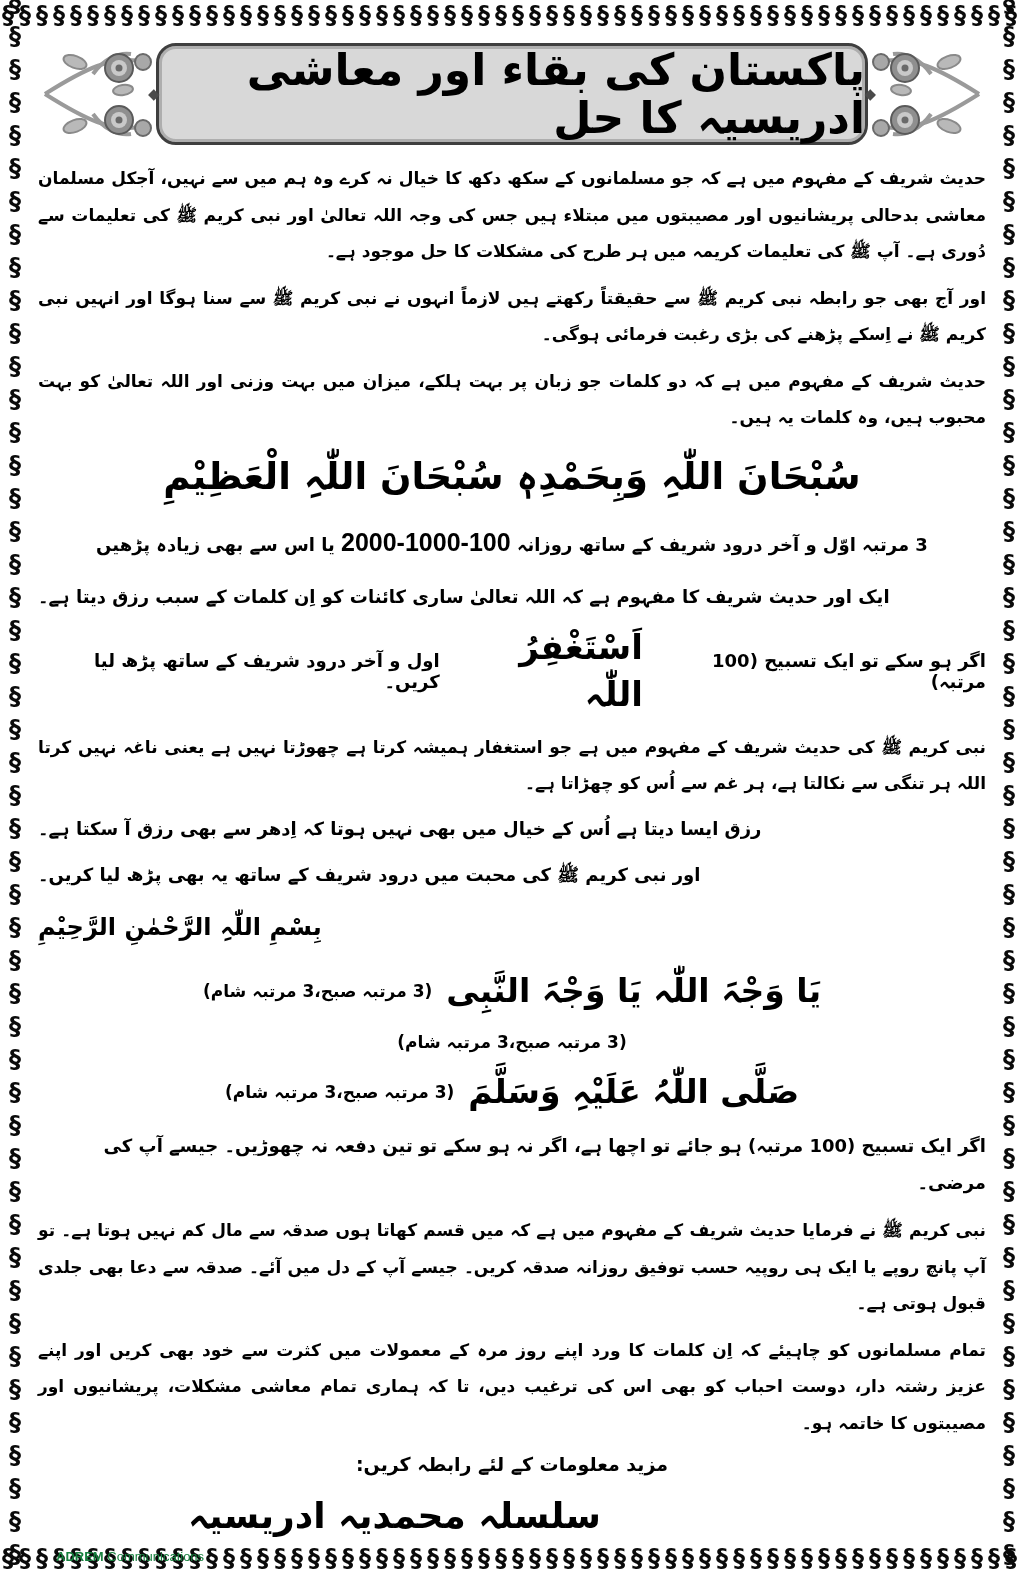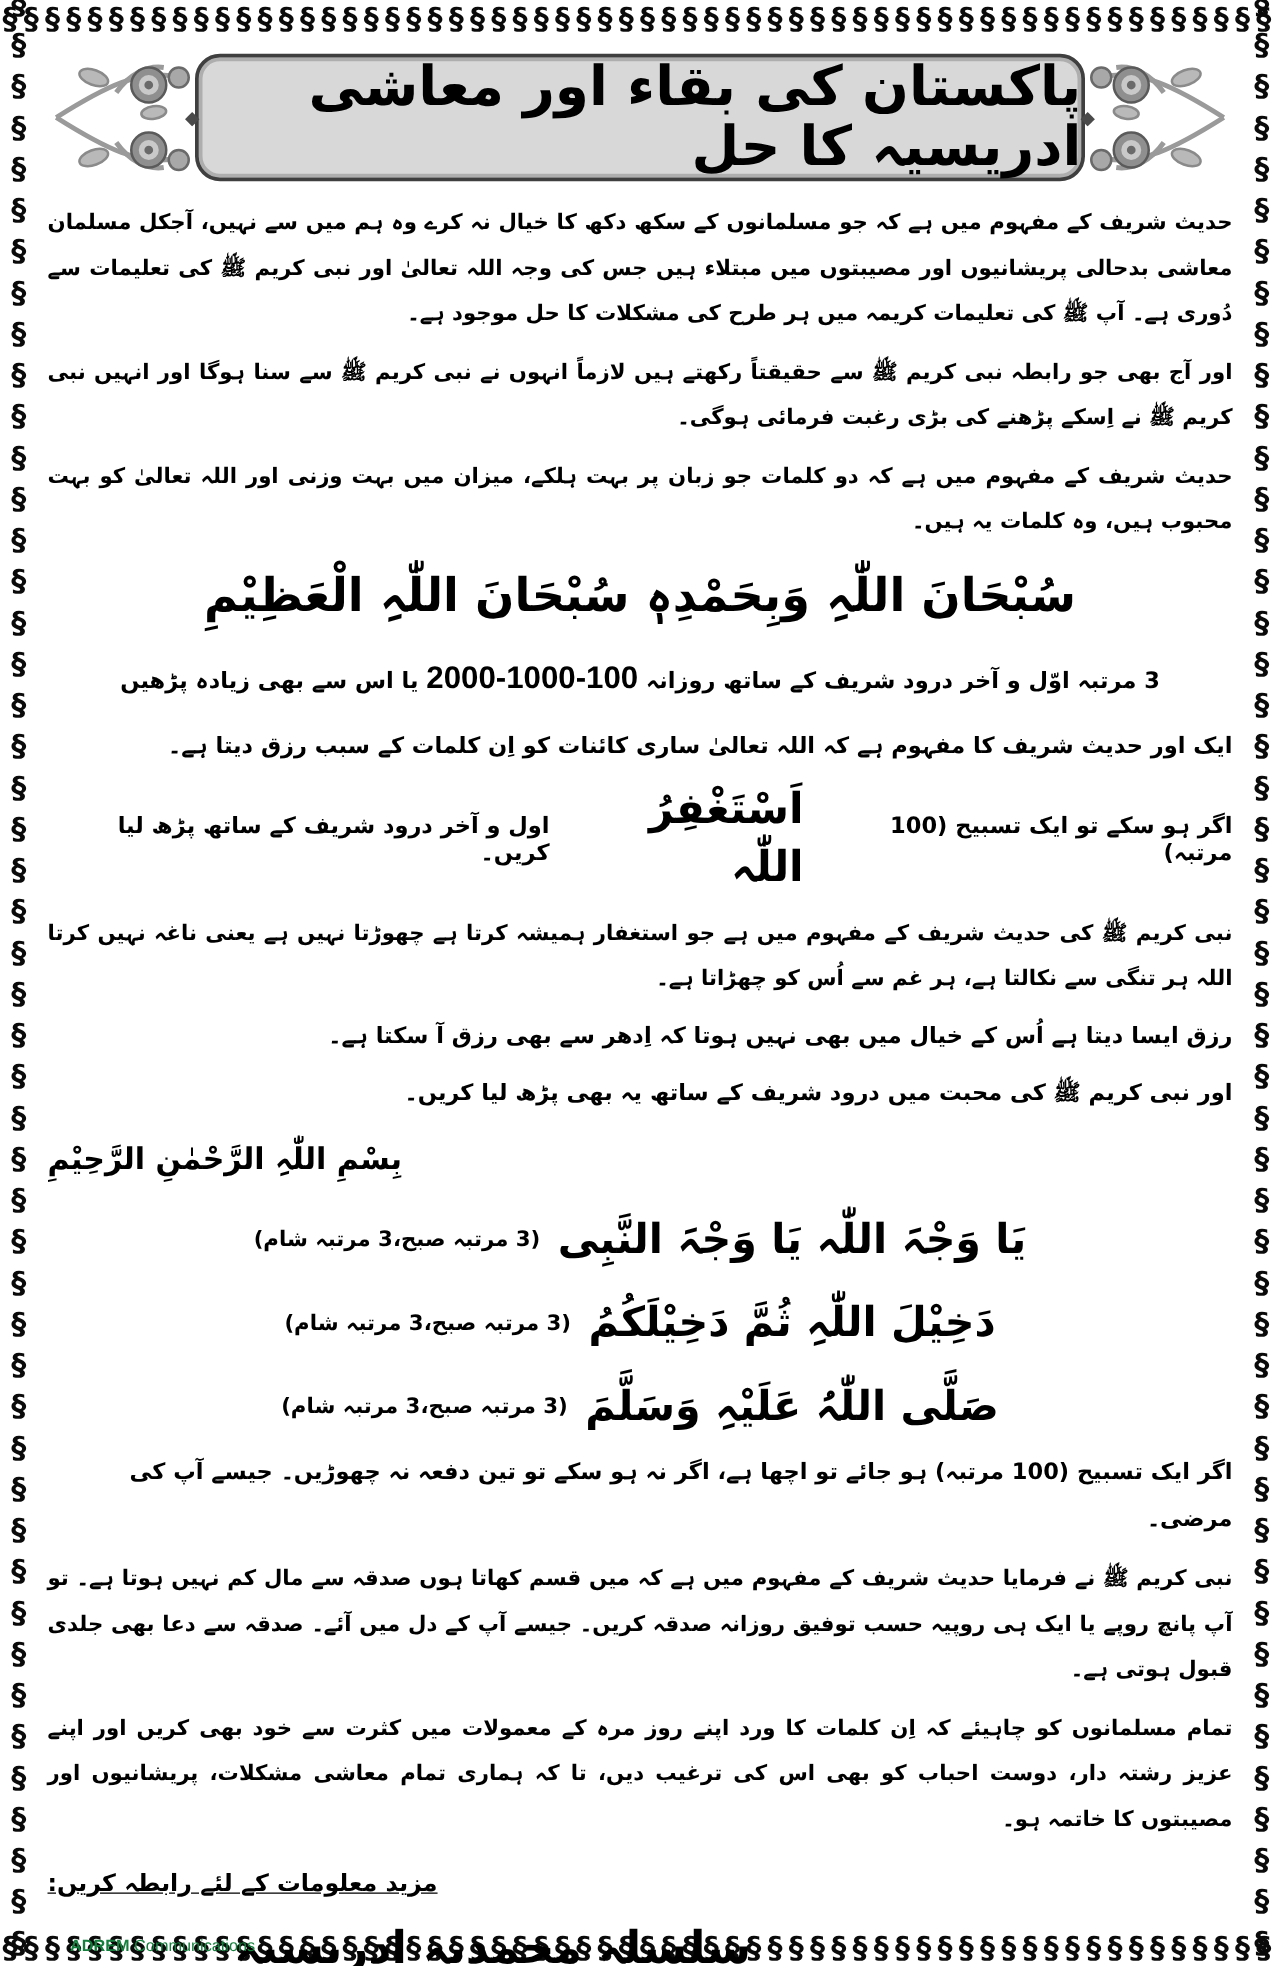--- a/index.html
+++ b/index.html
@@ -28,35 +28,35 @@
   .rose-wrap{width:118px;height:112px;flex:0 0 auto;display:flex;align-items:center;justify-content:center;}
   .banner{flex:1;height:96px;background:#d8d8d8;border:3px solid #3f3f3f;border-radius:20px;
     box-shadow:inset 0 0 0 3px #aeaeae;display:flex;align-items:center;justify-content:center;position:relative;}
   .banner .finial{position:absolute;top:50%;transform:translateY(-50%);font-size:15px;color:#4a4a4a;}
   .banner .finial.f-left{left:-11px;}
   .banner .finial.f-right{right:-11px;}
   .page-title{font-size:44px;line-height:1.1;letter-spacing:0px;}
 
   
   .para{font-size:17px;line-height:2.15;text-align:justify;margin-top:10px;}
-  .line-c{font-size:18px;line-height:2.1;text-align:right;margin-top:8px;}
+  .line-c{font-size:18px;line-height:2.1;text-align:left;margin-top:8px;}
   .line-r{font-size:18px;line-height:2.1;margin-top:8px;}
   .kalima{font-size:37px;line-height:1.7;text-align:center;margin-top:10px;}
   .dosage{font-size:18px;line-height:2.2;text-align:center;margin-top:6px;}
   .dosage .nums{font-size:25px;letter-spacing:1px;direction:ltr;unicode-bidi:isolate;font-family:"Liberation Sans",sans-serif;font-weight:bold;}
   .istighfar-line{display:flex;direction:rtl;align-items:center;justify-content:center;gap:12px;margin-top:8px;}
   .istighfar-line .small{font-size:18px;}
   .istighfar-line .big{font-size:34px;line-height:1.4;}
   .bismillah{font-size:24px;line-height:1.9;text-align:left;margin-top:12px;}
   .dua-row{display:flex;direction:rtl;align-items:center;justify-content:center;gap:14px;margin-top:14px;}
   .dua-text{font-size:33px;line-height:1.6;}
   .dua-times{font-size:17px;}
 
   
-  .more-info{font-size:19px;line-height:2;text-align:left;margin-top:14px;text-decoration:underline;}
+  .more-info{font-size:19px;line-height:2;text-align:center;margin-top:4px;}
   .org-name{font-size:36px;line-height:1.5;text-align:right;padding-left:0;padding-right:0;
     margin-top:6px;margin-left:150px;text-align:left;direction:rtl;}
   .org-name-inner{display:inline-block;}
 
   .adrem{position:absolute;left:18px;bottom:-30px;direction:ltr;
     font:13px/1.2 "Liberation Sans",sans-serif;color:#15803d;}
   .adrem b{font-weight:bold;}
 
   svg{display:block;}
 </style>
@@ -154,21 +154,20 @@
   <div class="line-c urdu">رزق ایسا دیتا ہے اُس کے خیال میں بھی نہیں ہوتا کہ اِدھر سے بھی رزق آ سکتا ہے۔</div>
   <div class="line-c urdu">اور نبی کریم ﷺ کی محبت میں درود شریف کے ساتھ یہ بھی پڑھ لیا کریں۔</div>
 
   <div class="bismillah urdu">بِسْمِ اللّٰہِ الرَّحْمٰنِ الرَّحِیْمِ</div>
 
   <div class="dua-row">
     <span class="dua-text urdu">یَا وَجْہَ اللّٰہ یَا وَجْہَ النَّبِی</span>
     <span class="dua-times urdu">(3 مرتبہ صبح،3 مرتبہ شام)</span>
   </div>
   <div class="dua-row">
-    <span class="dua-text urdu">دَخِیْلَ اللّٰہِ ثُمَّ دَخِیْلَکُمُ</span>
     <span class="dua-times urdu">(3 مرتبہ صبح،3 مرتبہ شام)</span>
   </div>
   <div class="dua-row">
     <span class="dua-text urdu">صَلَّی اللّٰہُ عَلَیْہِ وَسَلَّمَ</span>
     <span class="dua-times urdu">(3 مرتبہ صبح،3 مرتبہ شام)</span>
   </div>
 
   <div class="line-r urdu">اگر ایک تسبیح (100 مرتبہ) ہو جائے تو اچھا ہے، اگر نہ ہو سکے تو تین دفعہ نہ چھوڑیں۔ جیسے آپ کی مرضی۔</div>
 
   <div class="para urdu">نبی کریم ﷺ نے فرمایا حدیث شریف کے مفہوم میں ہے کہ میں قسم کھاتا ہوں صدقہ سے مال کم نہیں ہوتا ہے۔ تو آپ پانچ روپے یا ایک ہی روپیہ حسب توفیق روزانہ صدقہ کریں۔ جیسے آپ کے دل میں آئے۔ صدقہ سے دعا بھی جلدی قبول ہوتی ہے۔</div>

